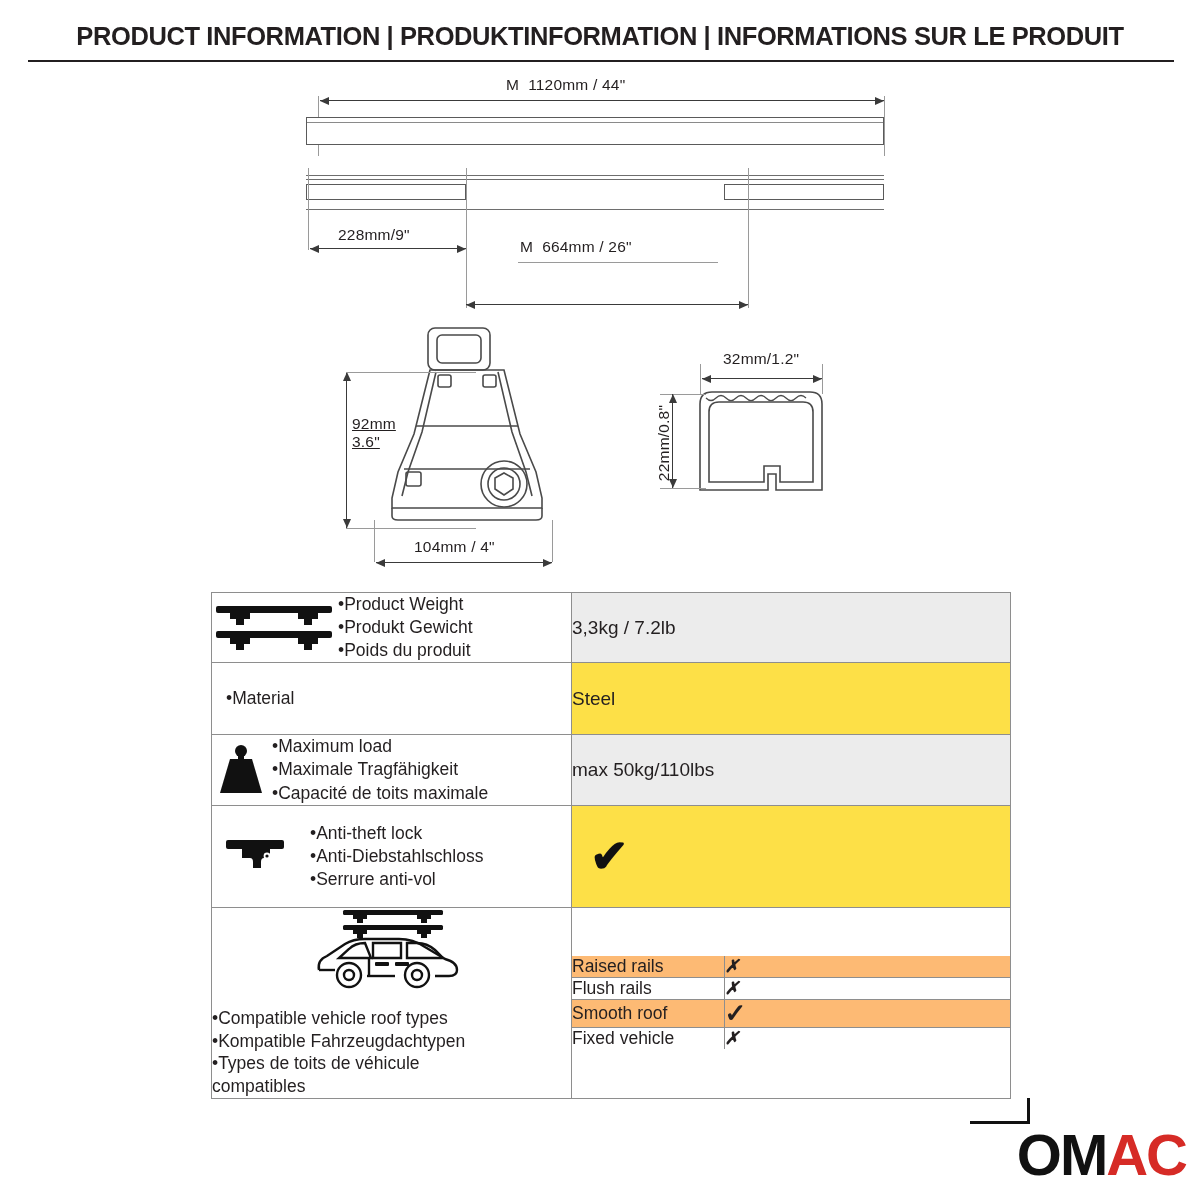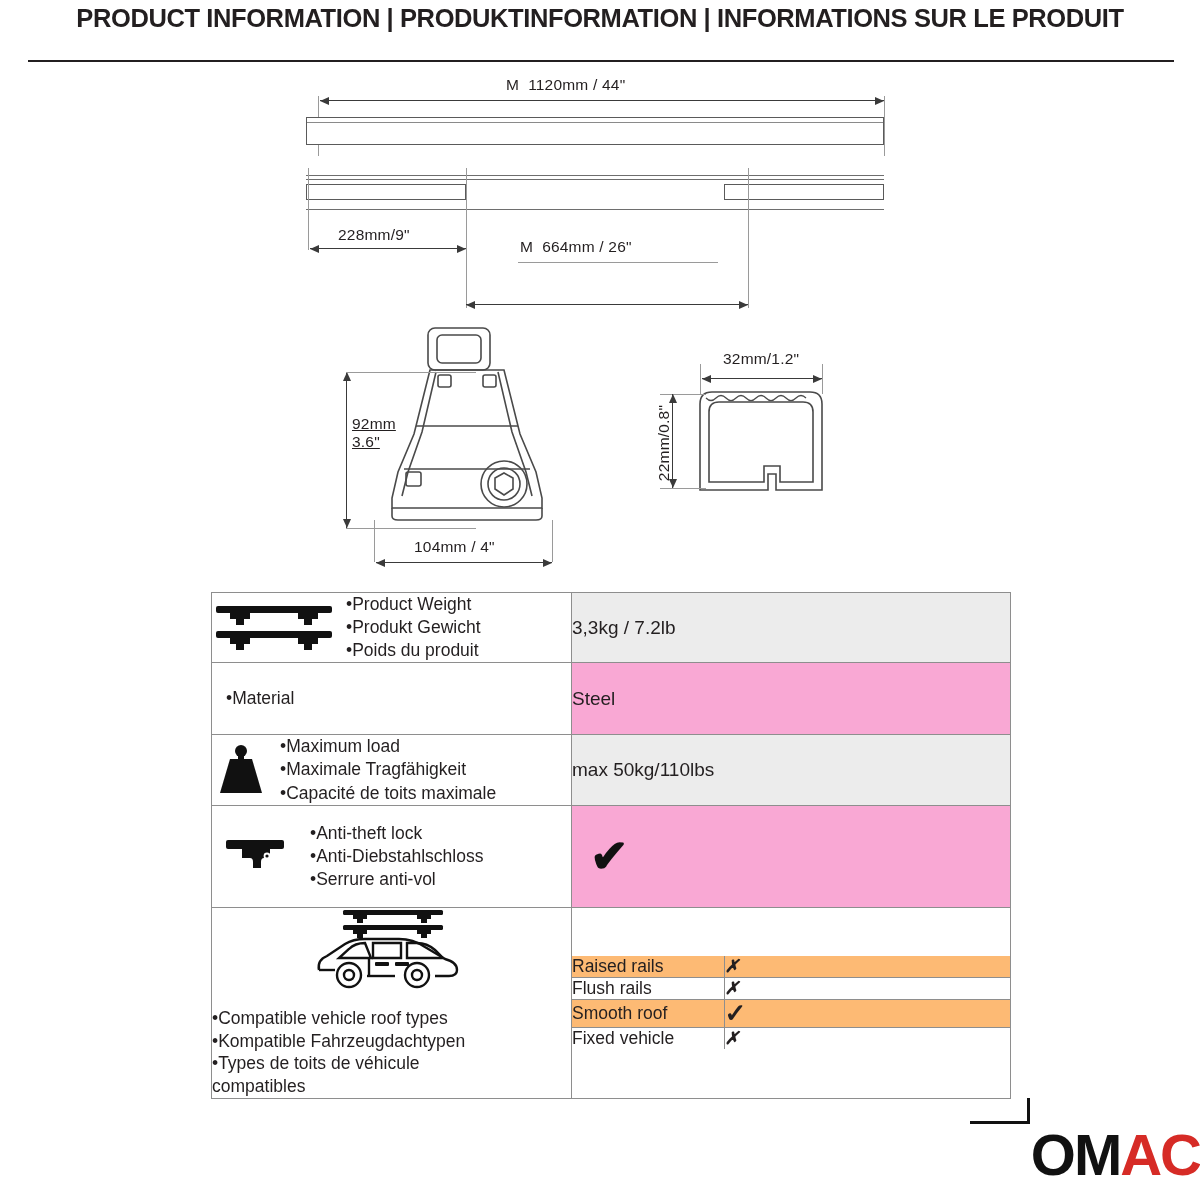--- a/index.html
+++ b/index.html
@@ -7,21 +7,21 @@
     width: 1200px; height: 1200px;
     background: #ffffff;
     font-family: "Liberation Sans", sans-serif;
     color: #231f20;
     overflow: hidden;
   }
   .page { position: relative; width: 1200px; height: 1200px; }
 
   
   .title-wrap {
-    position: absolute; left: 0; top: 4px; width: 1200px;
+    position: absolute; left: 0; top: 22px; width: 1200px;
     text-align: center;
   }
   .title {
     font-size: 25.5px; font-weight: bold; letter-spacing: -0.4px;
     color: #231f20; white-space: nowrap;
     font-family: "Liberation Sans", sans-serif;
   }
   .title-rule {
     position: absolute; left: 28px; top: 60px; width: 1146px; height: 2px;
     background: #231f20;
@@ -79,24 +79,24 @@
     border-collapse: collapse;
     font-size: 17px; color: #231f20;
   }
   .spec-table td {
     border: 1.4px solid #8e8e8e;
     vertical-align: middle;
     padding: 0;
   }
   .cell-label { width: 360px; background: #fff; padding: 8px 6px 8px 12px; }
   .cell-value { background: #ececec; padding: 8px 0 8px 22px; font-size: 19px; }
-  .cell-value.plain { background: #f9a8d4; }
+  .cell-value.plain { background: #fde047; }
   .bullets { line-height: 1.32; font-size: 17.5px; }
   .bullets div { white-space: nowrap; }
-  .label-flex { display: flex; align-items: center; gap: 10px; }
+  .label-flex { display: flex; align-items: center; gap: 2px; }
   .label-flex .txt { flex: 1; }
 
   
   .roof-table { width: 100%; border-collapse: collapse; }
   .roof-table td { border: 1.4px solid #8e8e8e; font-size: 17.5px; }
   .roof-name { width: 152px; padding: 16px 0 16px 16px; }
   .roof-mark { padding: 16px 0 16px 16px; font-size: 19px; }
   .rt-shaded td { background: #fdba74; }
   .rt-plain td { background: #ffffff; }
   .roof-table tr td:first-child { border-left: none; }
@@ -112,21 +112,21 @@
   .big-check {
     font-size: 46px; line-height: 1; font-weight: bold; color: #111;
   }
 
   
   .compat-cell { padding: 14px 6px 16px 12px; text-align: center; }
   .compat-text { text-align: left; line-height: 1.3; font-size: 17.5px; margin-top: 10px; }
 
   
   .logo {
-    position: absolute; right: 0; bottom: 16px;
+    position: absolute; right: 14px; bottom: 16px;
     font-size: 58px; font-weight: bold; letter-spacing: -2px;
     line-height: 1; font-family: "Liberation Sans", sans-serif;
   }
   .logo .om { color: #111111; }
   .logo .ac { color: #d62b26; }
   .logo-bar {
     position: absolute; right: 170px; bottom: 76px; width: 60px; height: 3px;
     background: #111111;
   }
   .logo-bar-v {

